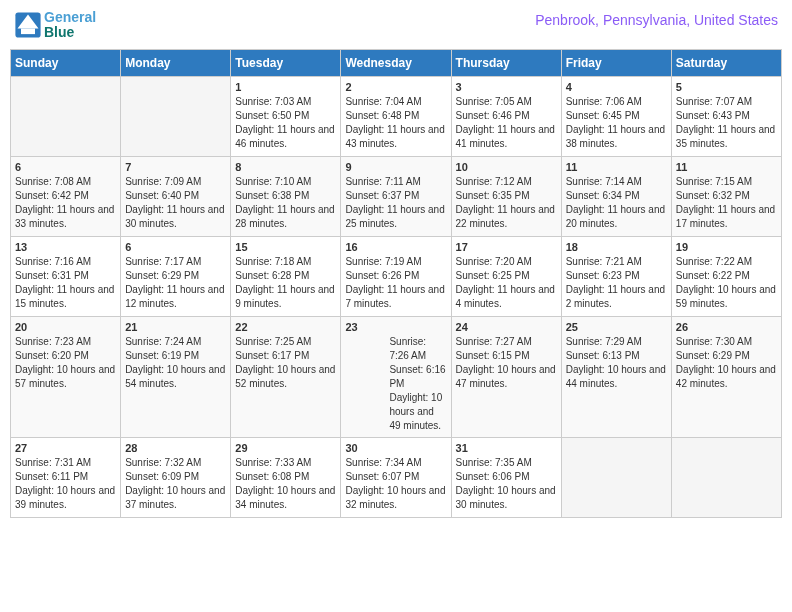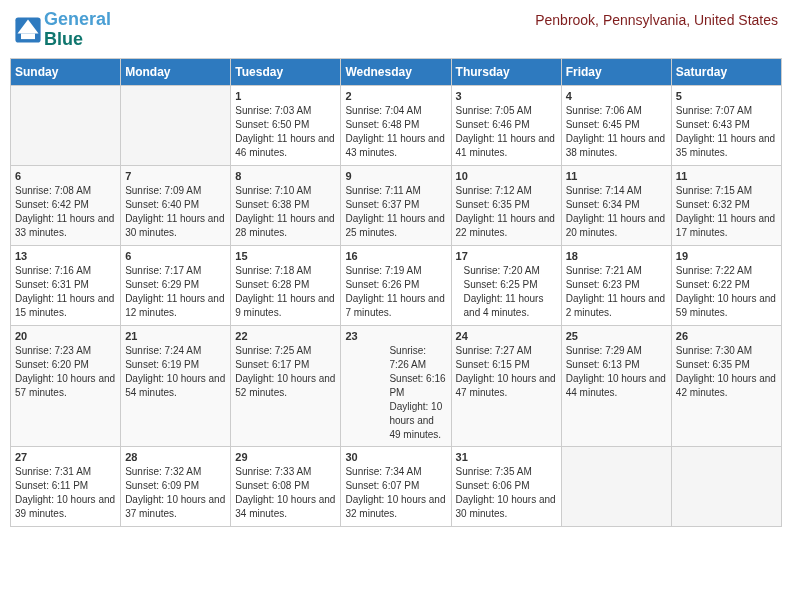--- a/index.html
+++ b/index.html
@@ -15,21 +15,21 @@
       justify-content: space-between;
       align-items: flex-start;
       margin-bottom: 8px;
       padding: 0 4px;
     }
     .logo {
       display: flex;
       align-items: center;
     }
     .logo-text {
-      font-size: 18px;
+      font-size: 14px;
       font-weight: bold;
       color: #1a1a1a;
       line-height: 1.1;
     }
     .logo-text span {
       color: #4a9fd4;
     }
     .logo-icon {
       width: 28px;
       height: 28px;
@@ -39,21 +39,21 @@
       text-align: right;
     }
     .month-year {
       font-size: 36px;
       font-weight: 300;
       color: #222;
       line-height: 1.1;
     }
     .location {
       font-size: 14px;
-      color: #7f1d1d;
+      color: #8b5cf6;
       margin-top: 2px;
     }
     table {
       width: 100%;
       border-collapse: collapse;
       table-layout: fixed;
     }
     th {
       background-color: #2e7abf;
       color: #fff;
@@ -224,21 +224,21 @@
 Daylight: 11 hours and 9 minutes.</div>
         </td>
         <td>
           <span class="day-num">16</span>
           <div class="day-info" style="white-space: pre-line;">Sunrise: 7:19 AM
 Sunset: 6:26 PM
 Daylight: 11 hours and 7 minutes.</div>
         </td>
         <td>
           <span class="day-num">17</span>
-          <div class="day-info" style="white-space: pre-line; margin-left: 8px;">Sunrise: 7:20 AM
+          <div class="day-info" style="white-space: pre-line;">Sunrise: 7:20 AM
 Sunset: 6:25 PM
 Daylight: 11 hours and 4 minutes.</div>
         </td>
         <td>
           <span class="day-num">18</span>
           <div class="day-info" style="white-space: pre-line;">Sunrise: 7:21 AM
 Sunset: 6:23 PM
 Daylight: 11 hours and 2 minutes.</div>
         </td>
         <td>
@@ -281,21 +281,21 @@
         </td>
         <td>
           <span class="day-num">25</span>
           <div class="day-info" style="white-space: pre-line;">Sunrise: 7:29 AM
 Sunset: 6:13 PM
 Daylight: 10 hours and 44 minutes.</div>
         </td>
         <td>
           <span class="day-num">26</span>
           <div class="day-info" style="white-space: pre-line;">Sunrise: 7:30 AM
-Sunset: 6:35 PM
+Sunset: 6:29 PM
 Daylight: 10 hours and 42 minutes.</div>
         </td>
       </tr>
       <tr>
         <td>
           <span class="day-num">27</span>
           <div class="day-info" style="white-space: pre-line;">Sunrise: 7:31 AM
 Sunset: 6:11 PM
 Daylight: 10 hours and 39 minutes.</div>
         </td>

